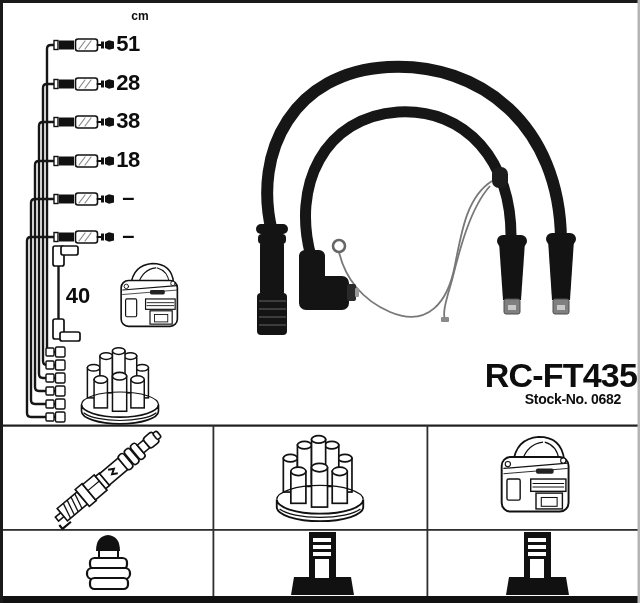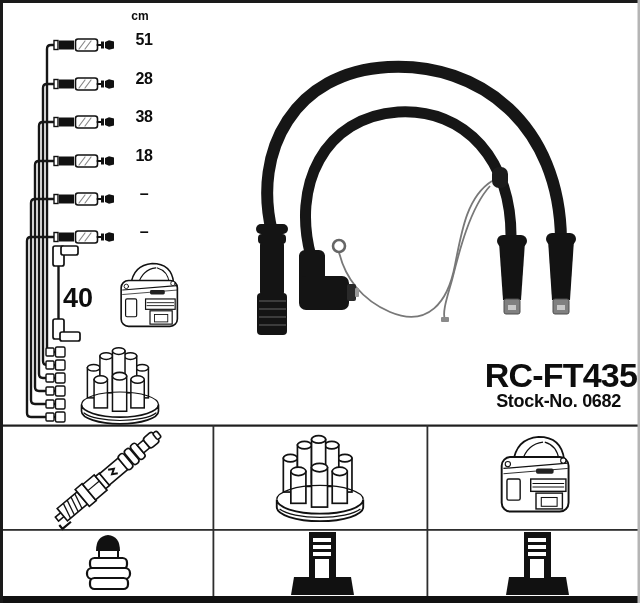--- a/index.html
+++ b/index.html
@@ -2,25 +2,25 @@
 <html><head>
 <meta charset="utf-8">
 <style>
   html,body{margin:0;padding:0;background:#888;}
   #stage{
     position:relative;width:640px;height:603px;background:#ffffff;
     font-family:"Liberation Sans",sans-serif;overflow:hidden;
   }
   #art{position:absolute;left:0;top:0;width:640px;height:603px;}
   .txt{position:absolute;color:#0d0d0d;font-weight:bold;line-height:1.05;}
-  .len{left:116px;width:56px;text-align:center;font-size:16px;letter-spacing:-0.5px;}
+  .len{left:100px;width:56px;text-align:center;font-size:22px;letter-spacing:-0.5px;}
   .unit{left:115px;width:50px;top:10px;text-align:center;font-size:12px;}
-  .forty{left:56px;width:44px;top:284px;text-align:center;font-size:27px;}
+  .forty{left:56px;width:44px;top:284px;text-align:center;font-size:22px;}
   .code{left:416px;width:221px;top:358px;text-align:right;font-size:34px;letter-spacing:-0.8px;}
-  .stock{left:400px;width:221px;top:392px;text-align:right;font-size:18px;letter-spacing:-0.3px;}
+  .stock{left:400px;width:221px;top:392px;text-align:right;font-size:14px;letter-spacing:-0.3px;}
   .cell{position:absolute;background:transparent;}
 </style>
 </head>
 <body>
 
 <div id="stage">
 
   <svg id="art" viewBox="0 0 640 603" xmlns="http://www.w3.org/2000/svg">
     <defs>
 

